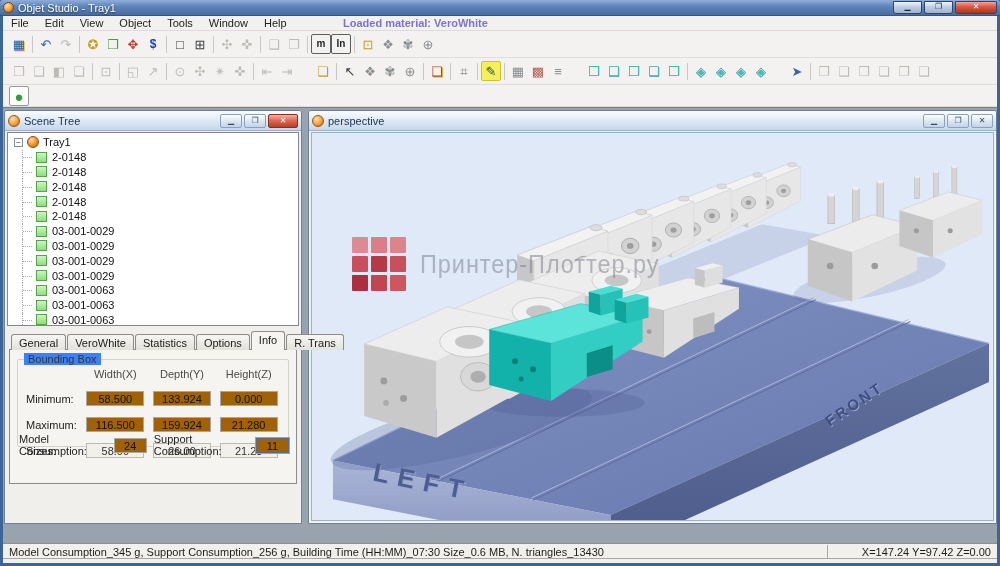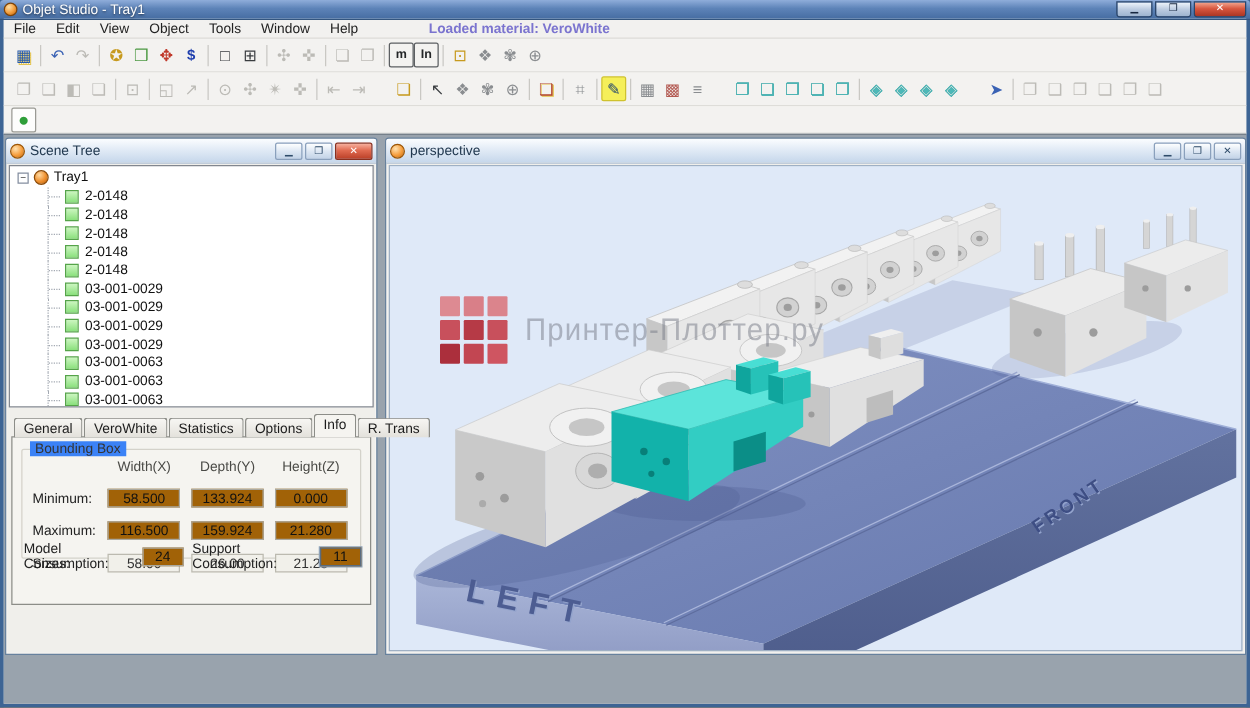--- a/index.html
+++ b/index.html
@@ -54,21 +54,21 @@
   .child-title{height:20px;background:linear-gradient(#fbfdff,#e2ebf6 45%,#c6d7eb);border-bottom:1px solid #9bb2cd;display:flex;align-items:center;padding:0 3px;border-radius:2px 2px 0 0;}
   .orb{width:12px;height:12px;border-radius:50%;background:radial-gradient(circle at 35% 30%,#ffe2b0,#f59d3d 55%,#c06a10);border:1px solid #9c5606;margin-right:4px;flex:0 0 auto;}
   .child-title .t{font-size:11px;color:#21384f;flex:1;white-space:nowrap;}
   .child-btn{width:22px;height:14px;border:1px solid #8aa0bc;border-radius:2px;background:linear-gradient(#feffff,#dde7f3 50%,#c3d3e7);margin-left:2px;font-size:8px;line-height:12px;text-align:center;color:#2f4c6a;flex:0 0 auto;}
   .child-btn.close-red{background:linear-gradient(#f6b09e,#e06a50 45%,#bb4028);border-color:#8a2f1e;color:#fff;width:30px;}
   
   .tree{margin:1px 2px;height:194px;background:#fff;border:1px solid #82878f;overflow:hidden;padding-top:2px;}
   .trow{display:flex;align-items:center;height:14.8px;font-size:11px;color:#101010;padding-left:6px;white-space:nowrap;}
   .expander{width:9px;height:9px;border:1px solid #848ea0;background:#fff;font-size:8px;line-height:7px;text-align:center;color:#333;margin-right:4px;flex:0 0 auto;}
   .tray-ico{width:12px;height:12px;border-radius:50%;background:radial-gradient(circle at 35% 30%,#ffd9a0,#ee8f2e 55%,#b05c0c);border:1px solid #8a4a08;margin-right:4px;flex:0 0 auto;}
-  .trow.childrow{padding-left:30px;}
+  .trow.childrow{padding-left:14px;}
   .conn{width:14px;height:100%;border-left:1px dotted #a3a9b2;position:relative;flex:0 0 auto;}
   .conn::after{content:"";position:absolute;left:0;top:50%;width:9px;border-top:1px dotted #a3a9b2;}
   .green-sq{width:11px;height:11px;background:linear-gradient(#ccf6c0,#8ae07c);border:1px solid #55a449;margin-right:5px;flex:0 0 auto;}
   
   .props{position:relative;margin:5px 4px 0;height:153px;font-size:11px;}
   .tabs{display:flex;position:relative;z-index:2;padding-left:2px;align-items:flex-end;height:19px;}
   .tab{padding:2px 7px 1px;background:linear-gradient(#f7f6f3,#e3e1db);border:1px solid #8c8d88;border-bottom:none;border-radius:3px 3px 0 0;margin-right:1px;color:#1c1c1c;height:16px;white-space:nowrap;}
   .tab.active{background:#f5f4f0;height:19px;z-index:3;position:relative;}
   .panel{position:absolute;left:0;right:0;top:18px;bottom:0;background:#f5f4f0;border:1px solid #8c8d88;}
   .bbox{position:absolute;left:7px;right:7px;top:9px;height:88px;border:1px solid #d4d2ca;border-radius:2px;}
@@ -470,13 +470,17 @@
               <div style="background: rgb(171, 47, 60);"></div>
               <div style="background: rgb(194, 70, 82);"></div>
               <div style="background: rgb(207, 85, 97);"></div>
             </div>
           <div class="wm-text">Принтер-Плоттер.ру</div>
         </div>
       </div>
     </div>
   </div>
 
+  <div class="statusbar">
+    <div class="sb-cell sb-left">Model Consumption_345 g, Support Consumption_256 g, Building Time (HH:MM)_07:30 Size_0.6 MB, N. triangles_13430</div>
+    <div class="sb-cell sb-right">X=147.24 Y=97.42 Z=0.00</div>
+  </div>
 </div>
 
 </body></html>

